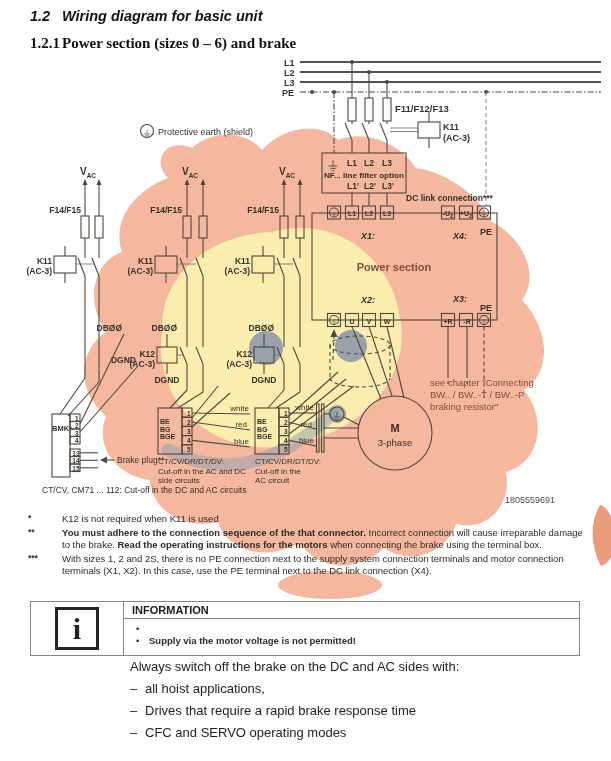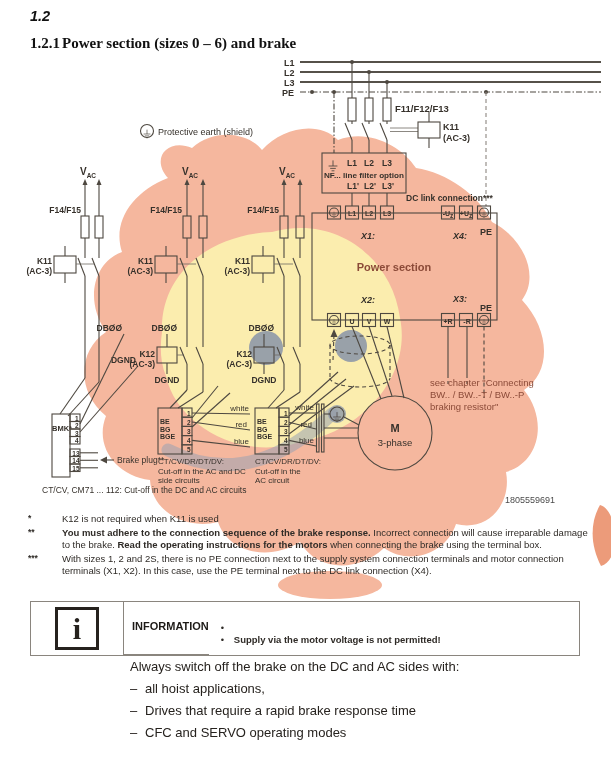--- a/index.html
+++ b/index.html
@@ -30,21 +30,21 @@
   .footnotes{position:absolute;left:28px;top:513px;width:562px;font-size:9.5px;line-height:11.8px;}
   .fn{display:flex;margin-bottom:2.5px;}
   .fn .mk{width:34px;font-weight:bold;font-size:8.5px;flex:none;}
   .fn .tx{flex:1;}
   .fn .bseg{font-weight:bold;}
   
   .infobox{position:absolute;left:30px;top:601px;width:548px;height:53px;border:1px solid #8a857e;display:flex;background:transparent;}
   .icell{width:92px;border-right:1px solid #8a857e;display:flex;align-items:center;justify-content:center;flex:none;}
   .isq{width:38px;height:37px;border:3px solid #26221e;display:flex;align-items:center;justify-content:center;
        font-family:"Liberation Serif",serif;font-weight:bold;font-size:30px;line-height:30px;color:#26221e;}
-  .icontent{flex:1;display:flex;flex-direction:row;margin-top:16px;}
+  .icontent{flex:1;display:flex;flex-direction:column;}
   .ihead{padding:2px 0 2px 8px;font-weight:bold;font-size:11px;color:#1d1a17;border-bottom:1px solid #8a857e;}
   .ibullets{padding:4px 0 0 12px;font-size:9.5px;line-height:11.5px;}
   .ibul{display:flex;}
   .ibul .bch{width:13px;flex:none;}
   .ibul.bold .bt{font-weight:bold;}
   
   .closing{position:absolute;left:130px;top:661px;width:452px;font-size:13px;line-height:12px;color:#26221e;}
   .closing .intro{margin-bottom:10px;}
   .citem{display:flex;margin-bottom:10px;}
   .citem .dch{width:15px;flex:none;}
@@ -412,34 +412,35 @@
       <text x="255" y="464" class="f8">CT/CV/DR/DT/DV:</text>
       <text x="255" y="473.5" class="f8">Cut-off in the</text>
       <text x="255" y="483" class="f8">AC circuit</text>
     </g>
 
     <text x="505" y="503" class="f9 gry">1805559691</text>
   </svg>
 
   <div class="h1row">
     <span class="num">1.2</span>
+    <span>Wiring diagram for basic unit</span>
   </div>
   <div class="h2row">
     <span class="num">1.2.1</span>
     <span>Power section (sizes 0 – 6) and brake</span>
   </div>
 
   <div class="footnotes">
     <div class="fn">
       <span class="mk">*</span>
       <span class="tx"><span>K12 is not required when K11 is used</span></span>
     </div>
     <div class="fn">
       <span class="mk">**</span>
-      <span class="tx"><span class="bseg">You must adhere to the connection sequence of the brake response.</span><span> Incorrect connection will cause irreparable damage to the brake. </span><span class="bseg">Read the operating instructions for the motors</span><span> when connecting the brake using the terminal box.</span></span>
+      <span class="tx"><span class="bseg">You must adhere to the connection sequence of the that connector.</span><span> Incorrect connection will cause irreparable damage to the brake. </span><span class="bseg">Read the operating instructions for the motors</span><span> when connecting the brake using the terminal box.</span></span>
     </div>
     <div class="fn">
       <span class="mk">***</span>
       <span class="tx"><span>With sizes 1, 2 and 2S, there is no PE connection next to the supply system connection terminals and motor connection terminals (X1, X2). In this case, use the PE terminal next to the DC link connection (X4).</span></span>
     </div>
   </div>
 
   <div class="infobox">
     <div class="icell">
       <div class="isq">i</div>

